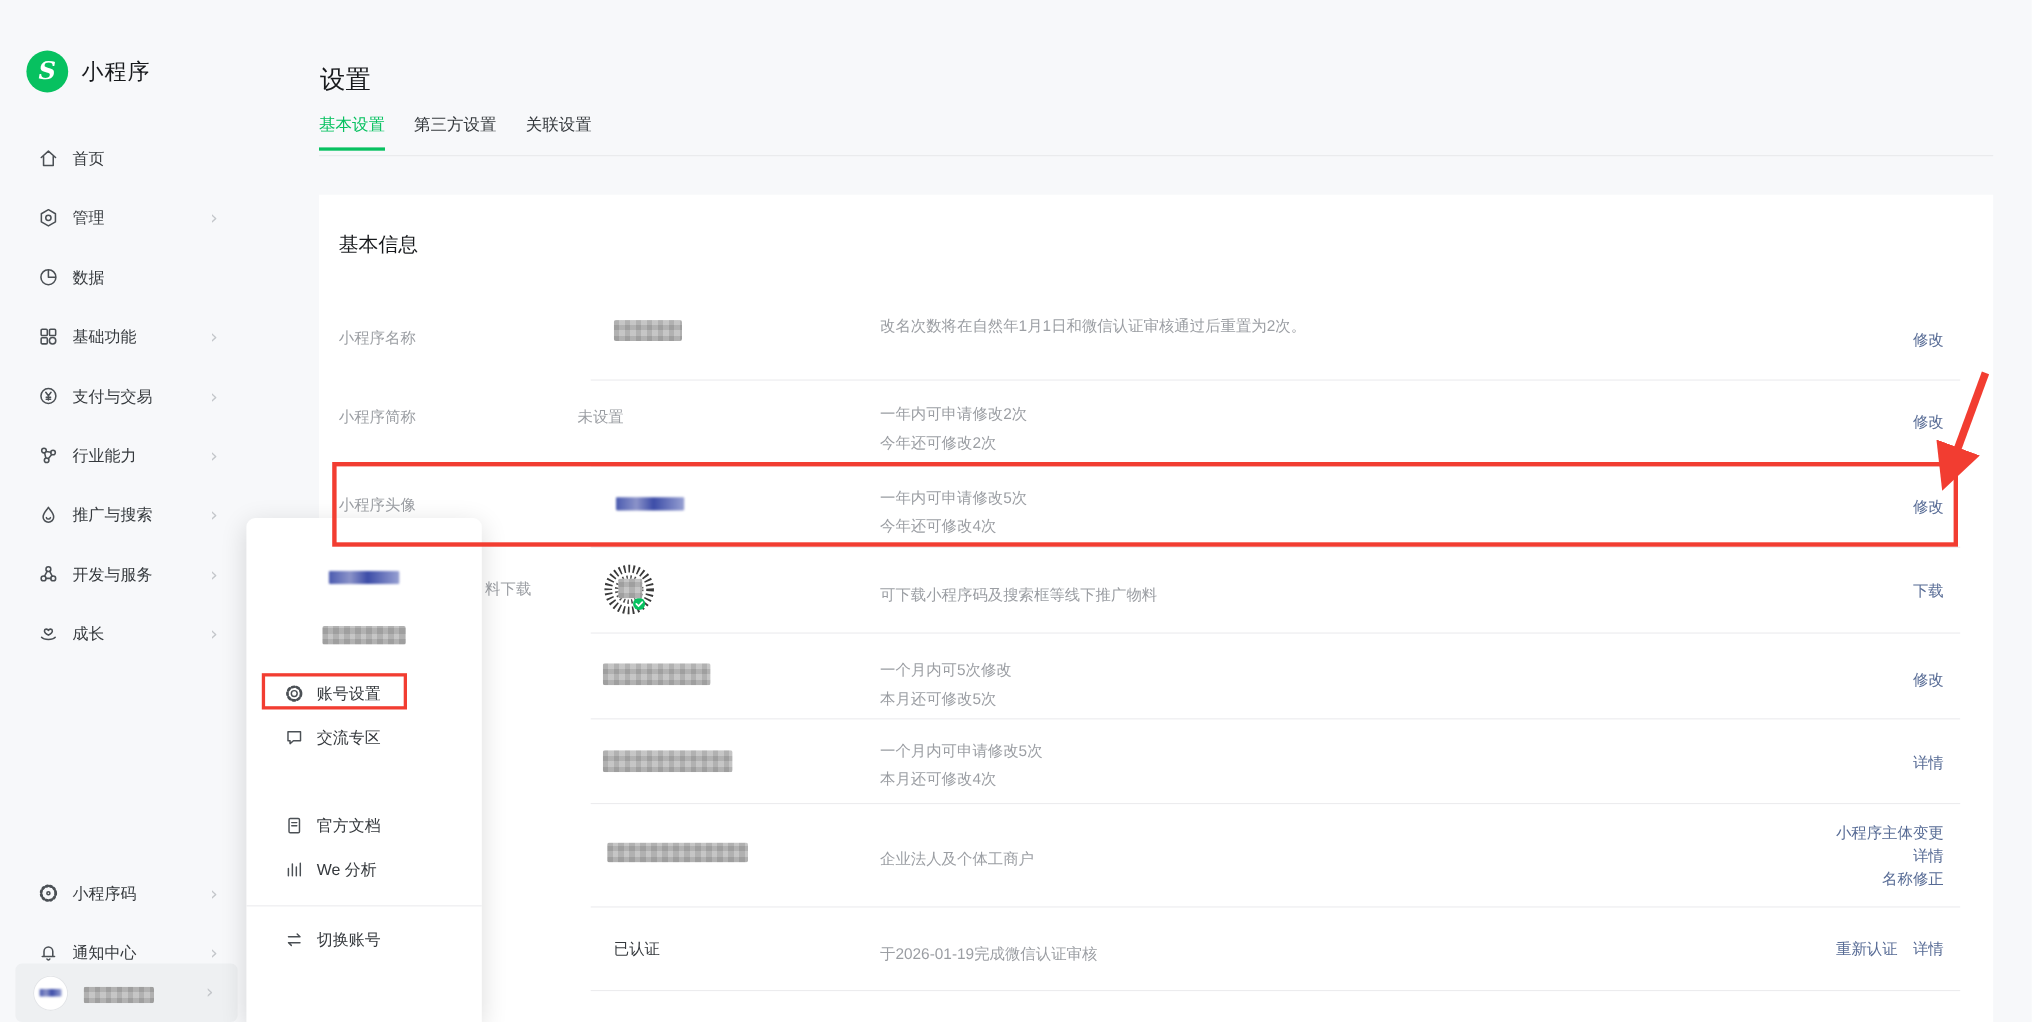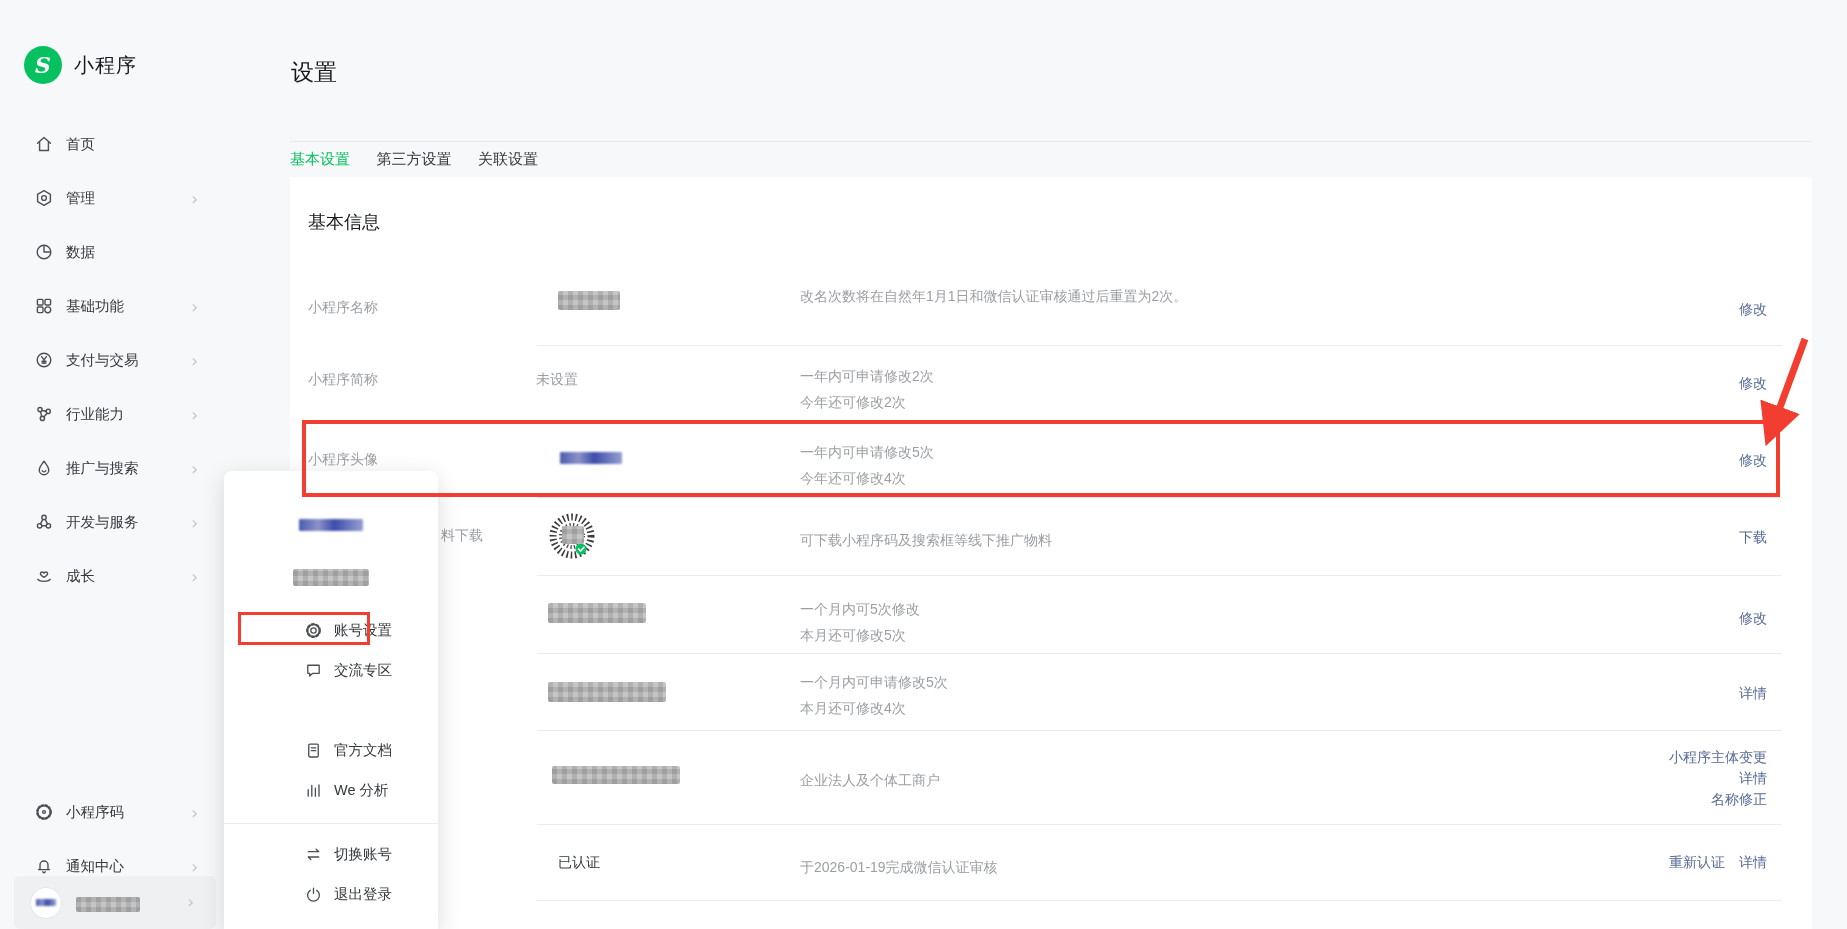--- a/index.html
+++ b/index.html
@@ -26,21 +26,21 @@
   .user-item{position:absolute;left:14px;top:876px;width:202px;height:53px;background:#eef0f2;
     border-radius:6px;display:flex;align-items:center;cursor:pointer;}
   .avatar{width:32px;height:32px;border-radius:50%;background:#fff;margin-left:16px;flex:none;
     display:flex;align-items:center;justify-content:center;overflow:hidden;box-shadow:0 0 0 1px #e3e5e8 inset;}
   .avatar .mini-logo-blur{width:20px;height:7px;}
   svg.icon{stroke:#4b5055;fill:none;stroke-width:1.4;stroke-linecap:round;stroke-linejoin:round;}
   
   .page-title{position:absolute;left:291px;top:42px;font-size:23px;font-weight:500;color:#17191c;}
   .tabbar{position:absolute;left:290px;top:104px;width:1522px;height:37px;border-bottom:1px solid #e8e9eb;}
   .tab{display:inline-block;margin-right:22px;padding-bottom:11px;font-size:15px;color:#35393d;cursor:pointer;}
-  .tab.active{color:#07c160;border-bottom:3px solid #07c160;margin-top:46px;}
+  .tab.active{color:#07c160;border-bottom:3px solid #07c160;}
   
   .card{position:absolute;left:290px;top:177px;width:1522px;height:752px;background:#ffffff;}
   .card-title{position:absolute;left:308px;top:210px;font-size:18px;font-weight:500;color:#17191c;}
   .divider{position:absolute;left:537px;width:1245px;height:1px;background:#ececee;}
   .lab{position:absolute;font-size:14px;color:#9b9ea3;white-space:nowrap;}
   .val{position:absolute;font-size:14px;color:#9b9ea3;white-space:nowrap;}
   .val.dark{color:#35393d;}
   .desc{position:absolute;left:800px;font-size:14px;color:#9b9ea3;line-height:26px;white-space:nowrap;}
   .act{position:absolute;right:80px;font-size:14px;color:#576b95;cursor:pointer;white-space:nowrap;text-align:center;}
   .act span{margin-left:10px;}
@@ -48,21 +48,21 @@
   .pxblock{position:absolute;border-radius:2px;
     background-image:repeating-linear-gradient(90deg,#c6c6c6 0 5px,#dddddd 5px 10px),
                      repeating-linear-gradient(0deg,#cdcdcd 0 5px,#e4e4e4 5px 10px);
     background-blend-mode:multiply;filter:blur(.7px);}
   .mini-logo-blur{background:linear-gradient(90deg,#4b5bb0,#8b93c9 30%,#3d4da8 55%,#97a0d2);
     border-radius:1px;filter:blur(1.1px);}
   
   .popup{position:absolute;left:224px;top:471px;width:214px;height:458px;background:#fff;
     border-radius:8px 8px 0 0;box-shadow:0 6px 24px rgba(0,0,0,.14);z-index:40;}
   .popup .p-logo{position:absolute;left:75px;top:48px;width:64px;height:12px;}
-  .menu-item{position:absolute;left:0;width:214px;height:40px;display:flex;align-items:center;cursor:pointer;margin-left:46px;}
+  .menu-item{position:absolute;left:0;width:214px;height:40px;display:flex;align-items:center;cursor:pointer;}
   .menu-item .micon{margin-left:34px;width:19px;height:19px;flex:none;}
   .menu-item .mlabel{margin-left:11px;font-size:14.5px;color:#35393d;}
   .p-divider{position:absolute;left:0;top:352px;width:214px;height:1px;background:#ececee;}
   
   .anno{z-index:60;}
   .red-box-big{position:absolute;left:302px;top:420px;width:1470px;height:69px;border:4px solid #f23d31;}
   .red-box-small{position:absolute;left:238px;top:612px;width:126px;height:27px;border:3px solid #f23d31;}
   
   .qr-wrap{position:absolute;left:548px;top:512px;width:48px;height:48px;}
   .qr-center{position:absolute;left:14px;top:14px;width:22px;height:18px;}
@@ -196,21 +196,21 @@
 <div class="divider" style="top:900px"></div>
 
 <span class="lab" style="left:308px;top:299px">小程序名称</span>
 <span class="pxblock" style="left:558px;top:291px;width:62px;height:19px"></span>
 <div class="desc" style="top:283px">
   <div>改名次数将在自然年1月1日和微信认证审核通过后重置为2次。</div>
 </div>
 <a class="act" style="top:301px">修改</a>
 
 <span class="lab" style="left:308px;top:371px">小程序简称</span>
-<span class="val" style="left:536px;top:371px">未设置</span>
+<span class="val" style="left:525px;top:371px">未设置</span>
 <div class="desc" style="top:363px">
   <div>一年内可申请修改2次</div>
   <div>今年还可修改2次</div>
 </div>
 <a class="act" style="top:375px">修改</a>
 
 <span class="lab" style="left:308px;top:451px">小程序头像</span>
 <span class="mini-logo-blur abs" style="left:560px;top:452px;width:62px;height:12px"></span>
 <div class="desc" style="top:439px">
   <div>一年内可申请修改5次</div>
@@ -295,26 +295,20 @@
     <span class="mlabel">We 分析</span>
   </div>
 
   <div class="p-divider"></div>
 
   <div class="menu-item" style="top:363px">
     <svg class="icon micon" viewBox="0 0 20 20">
         <path d="M4.5,7 H15.5 M12.8,4.4 L15.5,7 M15.5,12.6 H4.5 M7.2,15.2 L4.5,12.6"></path>
       </svg>
     <span class="mlabel">切换账号</span>
-  </div>
-  <div class="menu-item" style="top:403px">
-    <svg class="icon micon" viewBox="0 0 20 20">
-        <path d="M10,3.4 V9 M6.6,5.6 a6.2,6.2 0 1 0 6.8,0"></path>
-      </svg>
-    <span class="mlabel">退出登录</span>
   </div>
 </div>
 
 <div class="red-box-big anno abs"></div>
 <div class="red-box-small anno abs"></div>
 <svg class="anno abs" style="left:1745px;top:325px" width="80" height="145" viewBox="0 0 80 145">
   <defs>
     <marker id="ah" markerWidth="6" markerHeight="6" refX="4.6" refY="3" orient="auto">
       <path d="M0,0 L6,3 L0,6 Z" fill="#f23d31"></path>
     </marker>

